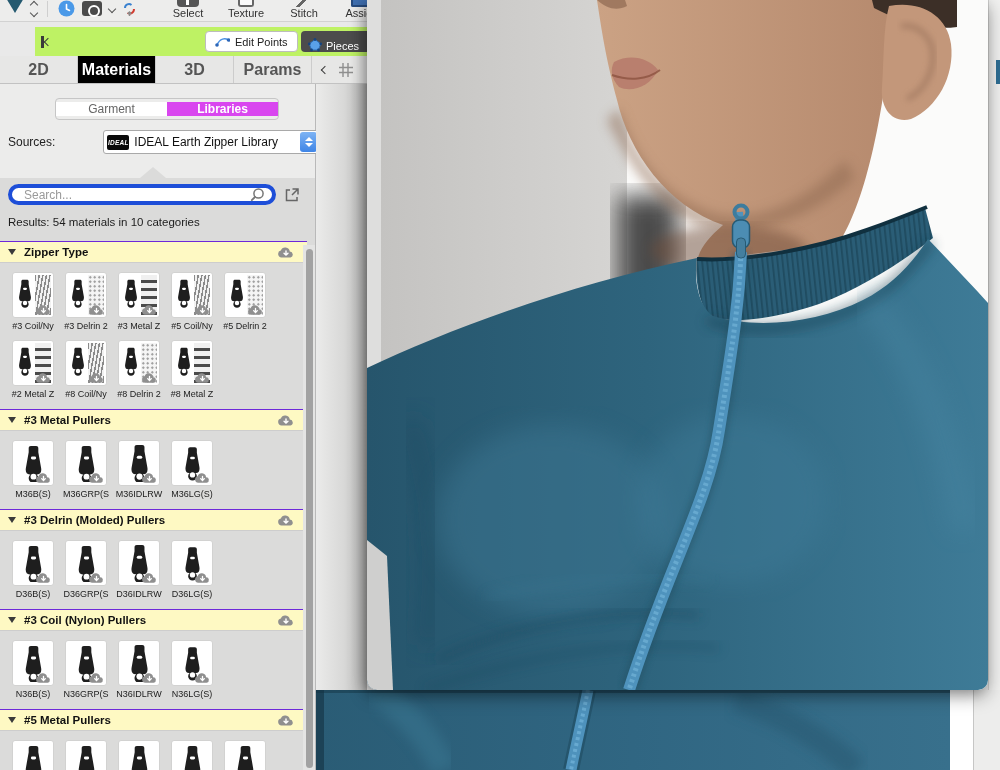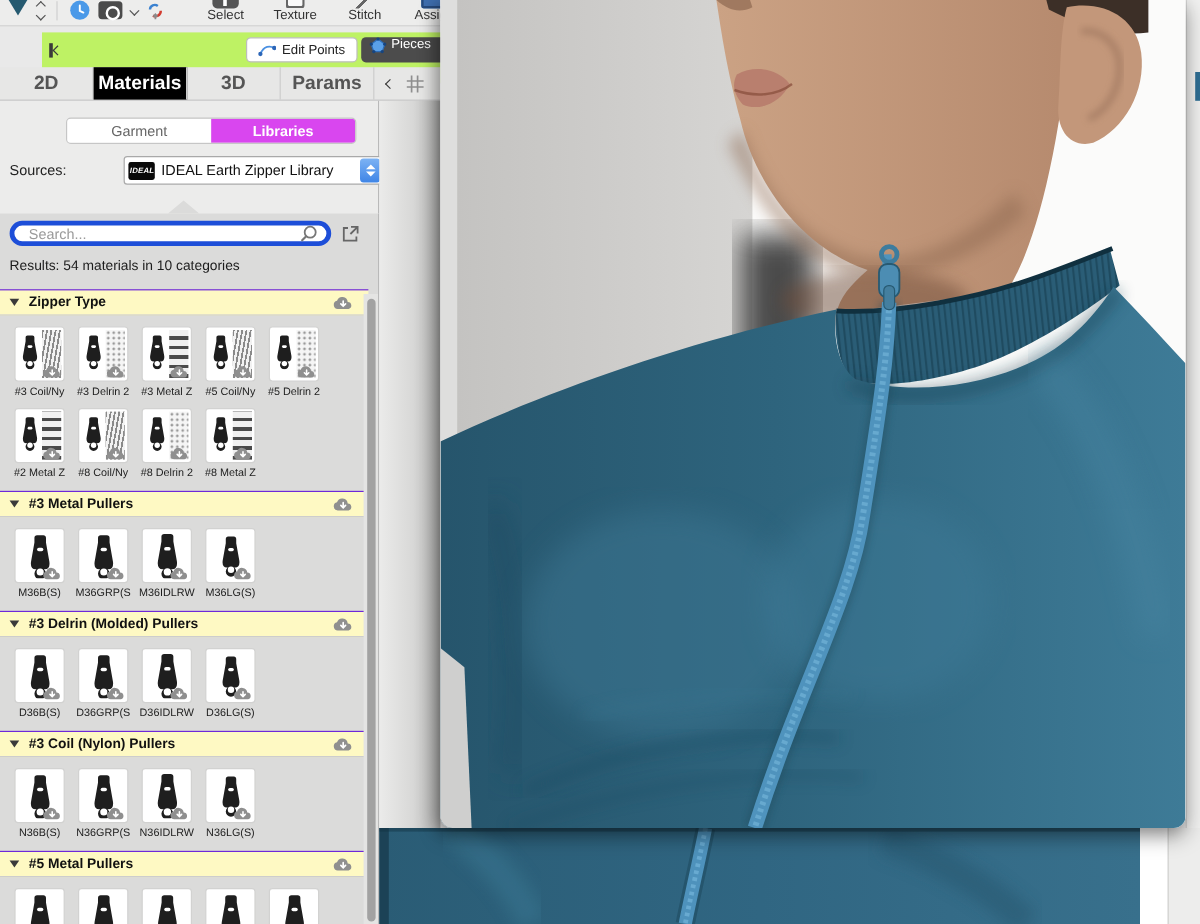--- a/index.html
+++ b/index.html
@@ -25,32 +25,32 @@
   .tool-ic.asn { background:#3f6fb0; border-radius:2px; box-shadow:inset 0 0 0 2px #274b7e; }
   .tool-label { font-size:11px; color:#333; padding-bottom:2px; white-space:nowrap; }
 
   
   .row2 { position:absolute; left:0; top:27px; width:367px; height:43px; background:#bef264; border-bottom:1px solid #c9c9c9; overflow:hidden;margin-left:35px; }
   .collapse-ic { position:absolute; left:6px; top:9px; display:flex; align-items:center; gap:1px; }
   .collapse-bar { width:2.5px; height:12px; background:#3a3a3a; }
   .chev-left { width:6px; height:6px; border-left:1.8px solid #3a3a3a; border-bottom:1.8px solid #3a3a3a; transform:rotate(45deg); }
   .btn-editpoints { position:absolute; left:170px; top:4px; height:21px; background:#fff; border:1px solid #bdbdbd; border-radius:4px; display:flex; align-items:center; gap:5px; padding:0 9px; font-size:11px; color:#222; }
   .seg-dark { position:absolute; left:266px; top:4px; height:21px; width:110px; background:#4c4c4c; border-radius:4px; display:flex; overflow:hidden; }
-  .seg-dark .seg { display:flex; align-items:flex-start; gap:4px; padding:0 7px; font-size:11px; color:#fff; white-space:nowrap; }
+  .seg-dark .seg { display:flex; align-items:flex-end; gap:4px; padding:0 7px; font-size:11px; color:#fff; white-space:nowrap; }
   .seg-dark .divider { width:1px; background:#6b6b6b; }
 
   
   .tabbar { position:absolute; left:0; top:56px; width:367px; height:28px; background:#e7e7e6; border-bottom:1px solid #c2c2c2; display:flex; }
   .tab { width:78px; height:100%; display:flex; align-items:center; justify-content:center; font-size:16px; font-weight:bold; color:#555; border-right:1px solid #cccccc; }
   .tab.active { background:#000000; color:#fff; }
   .tab-extra { flex:1; display:flex; align-items:center; gap:10px; padding-left:10px; }
 
   
   .panel-upper { position:absolute; left:0; top:84px; width:316px; height:94px; background:#ececeb; border-right:1px solid #b9b9b9; }
-  .libtabs { position:absolute; left:55px; top:14px; width:242px; height:22px; display:flex; border-radius:4px; overflow:hidden; border:1px solid #c6c6c6; }
+  .libtabs { position:absolute; left:55px; top:14px; width:224px; height:22px; display:flex; border-radius:4px; overflow:hidden; border:1px solid #c6c6c6;align-items:center; }
   .libtab { flex:1; display:flex; align-items:center; justify-content:center; font-size:12px; color:#666; background:#fff; }
   .libtab.active { background:#d946ef; color:#fff; font-weight:bold; }
   .sources-row { position:absolute; left:8px; top:46px; width:300px; height:24px; display:flex; align-items:center; }
   .sources-label { font-size:12px; color:#222; width:54px; }
   .source-select { flex:0 0 216px; height:24px; background:#fff; border:1px solid #a9a9a9; border-radius:3px; display:flex; align-items:center; padding:0 0 0 3px; position:relative;margin-left:48px; }
   .ideal-badge { width:22px; height:15px; background:#0a0a0a; border-radius:2px; color:#fff; font-size:6.5px; font-weight:bold; font-style:italic; display:flex; align-items:center; justify-content:center; letter-spacing:.2px; }
   .source-value { font-size:12px; color:#111; margin-left:5px; flex:1; white-space:nowrap; overflow:hidden; }
   .stepper { width:17px; height:20px; margin-right:1px; background:linear-gradient(#7db3f4,#3f85e6); border-radius:3px; display:flex; flex-direction:column; align-items:center; justify-content:center; gap:2px; }
   .stepper .t-up { width:0; height:0; border-left:4px solid transparent; border-right:4px solid transparent; border-bottom:4px solid #fff; }
   .stepper .t-dn { width:0; height:0; border-left:4px solid transparent; border-right:4px solid transparent; border-top:4px solid #fff; }

